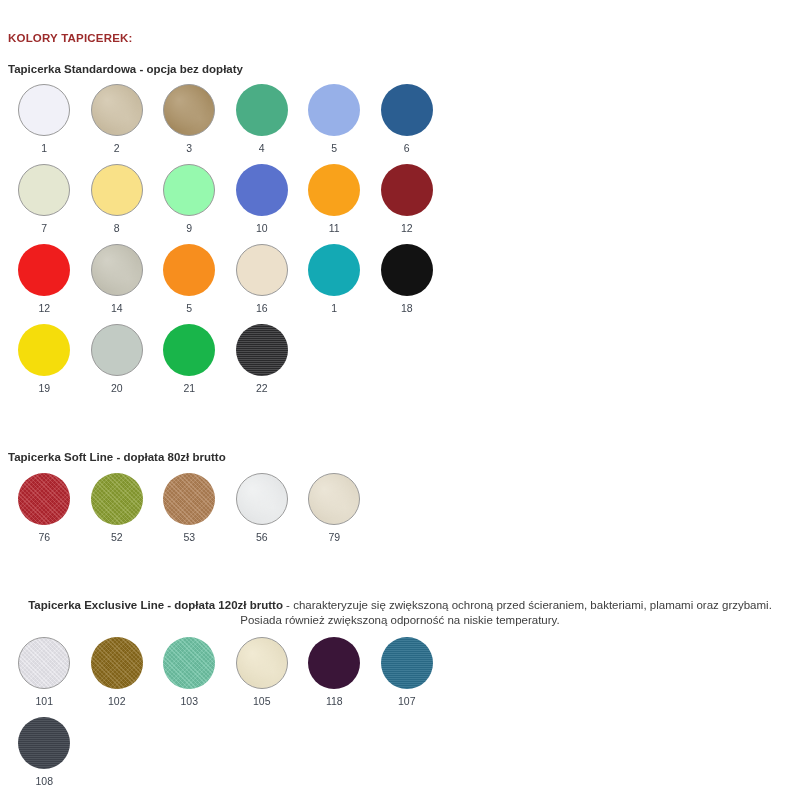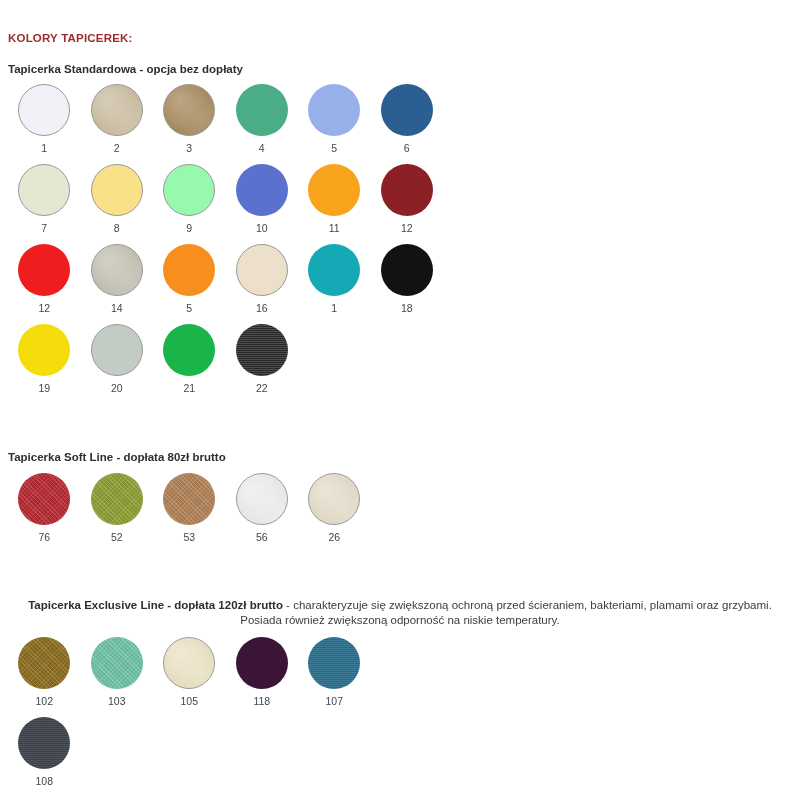--- a/index.html
+++ b/index.html
@@ -291,32 +291,38 @@
           <div class="swatch-cell">
             <div class="swatch-disc bordered" style="background: rgb(238, 240, 241);">
               <div class="tex tex-cloud"></div>
             </div>
             <div class="swatch-label">56</div>
           </div>
           <div class="swatch-cell">
             <div class="swatch-disc bordered" style="background: rgb(232, 224, 205);">
               <div class="tex tex-cloud"></div>
             </div>
-            <div class="swatch-label">26</div>
+            <div class="swatch-label">79</div>
           </div>
         </div>
       </div>
   </div>
 
   <div class="spacer-exclusive"></div>
   <div class="section">
     <div class="section-title title-exclusive"><span>Tapicerka Exclusive Line - dopłata 120zł brutto</span><span class="normal desc-text"> - charakteryzuje się zwiększoną ochroną przed ścieraniem, bakteriami, plamami oraz grzybami. Posiada również zwiększoną odporność na niskie temperatury.</span></div>
     <div class="swatch-rows group-swatches" id="grid-2">
         <div class="swatch-row">
           <div class="swatch-cell">
+            <div class="swatch-disc bordered" style="background: rgb(233, 232, 238);">
+              <div class="tex tex-grain"></div>
+            </div>
+            <div class="swatch-label">101</div>
+          </div>
+          <div class="swatch-cell">
             <div class="swatch-disc" style="background: rgb(138, 106, 28);">
               <div class="tex tex-grain"></div>
             </div>
             <div class="swatch-label">102</div>
           </div>
           <div class="swatch-cell">
             <div class="swatch-disc" style="background: rgb(110, 195, 164);">
               <div class="tex tex-grain"></div>
             </div>
             <div class="swatch-label">103</div>

